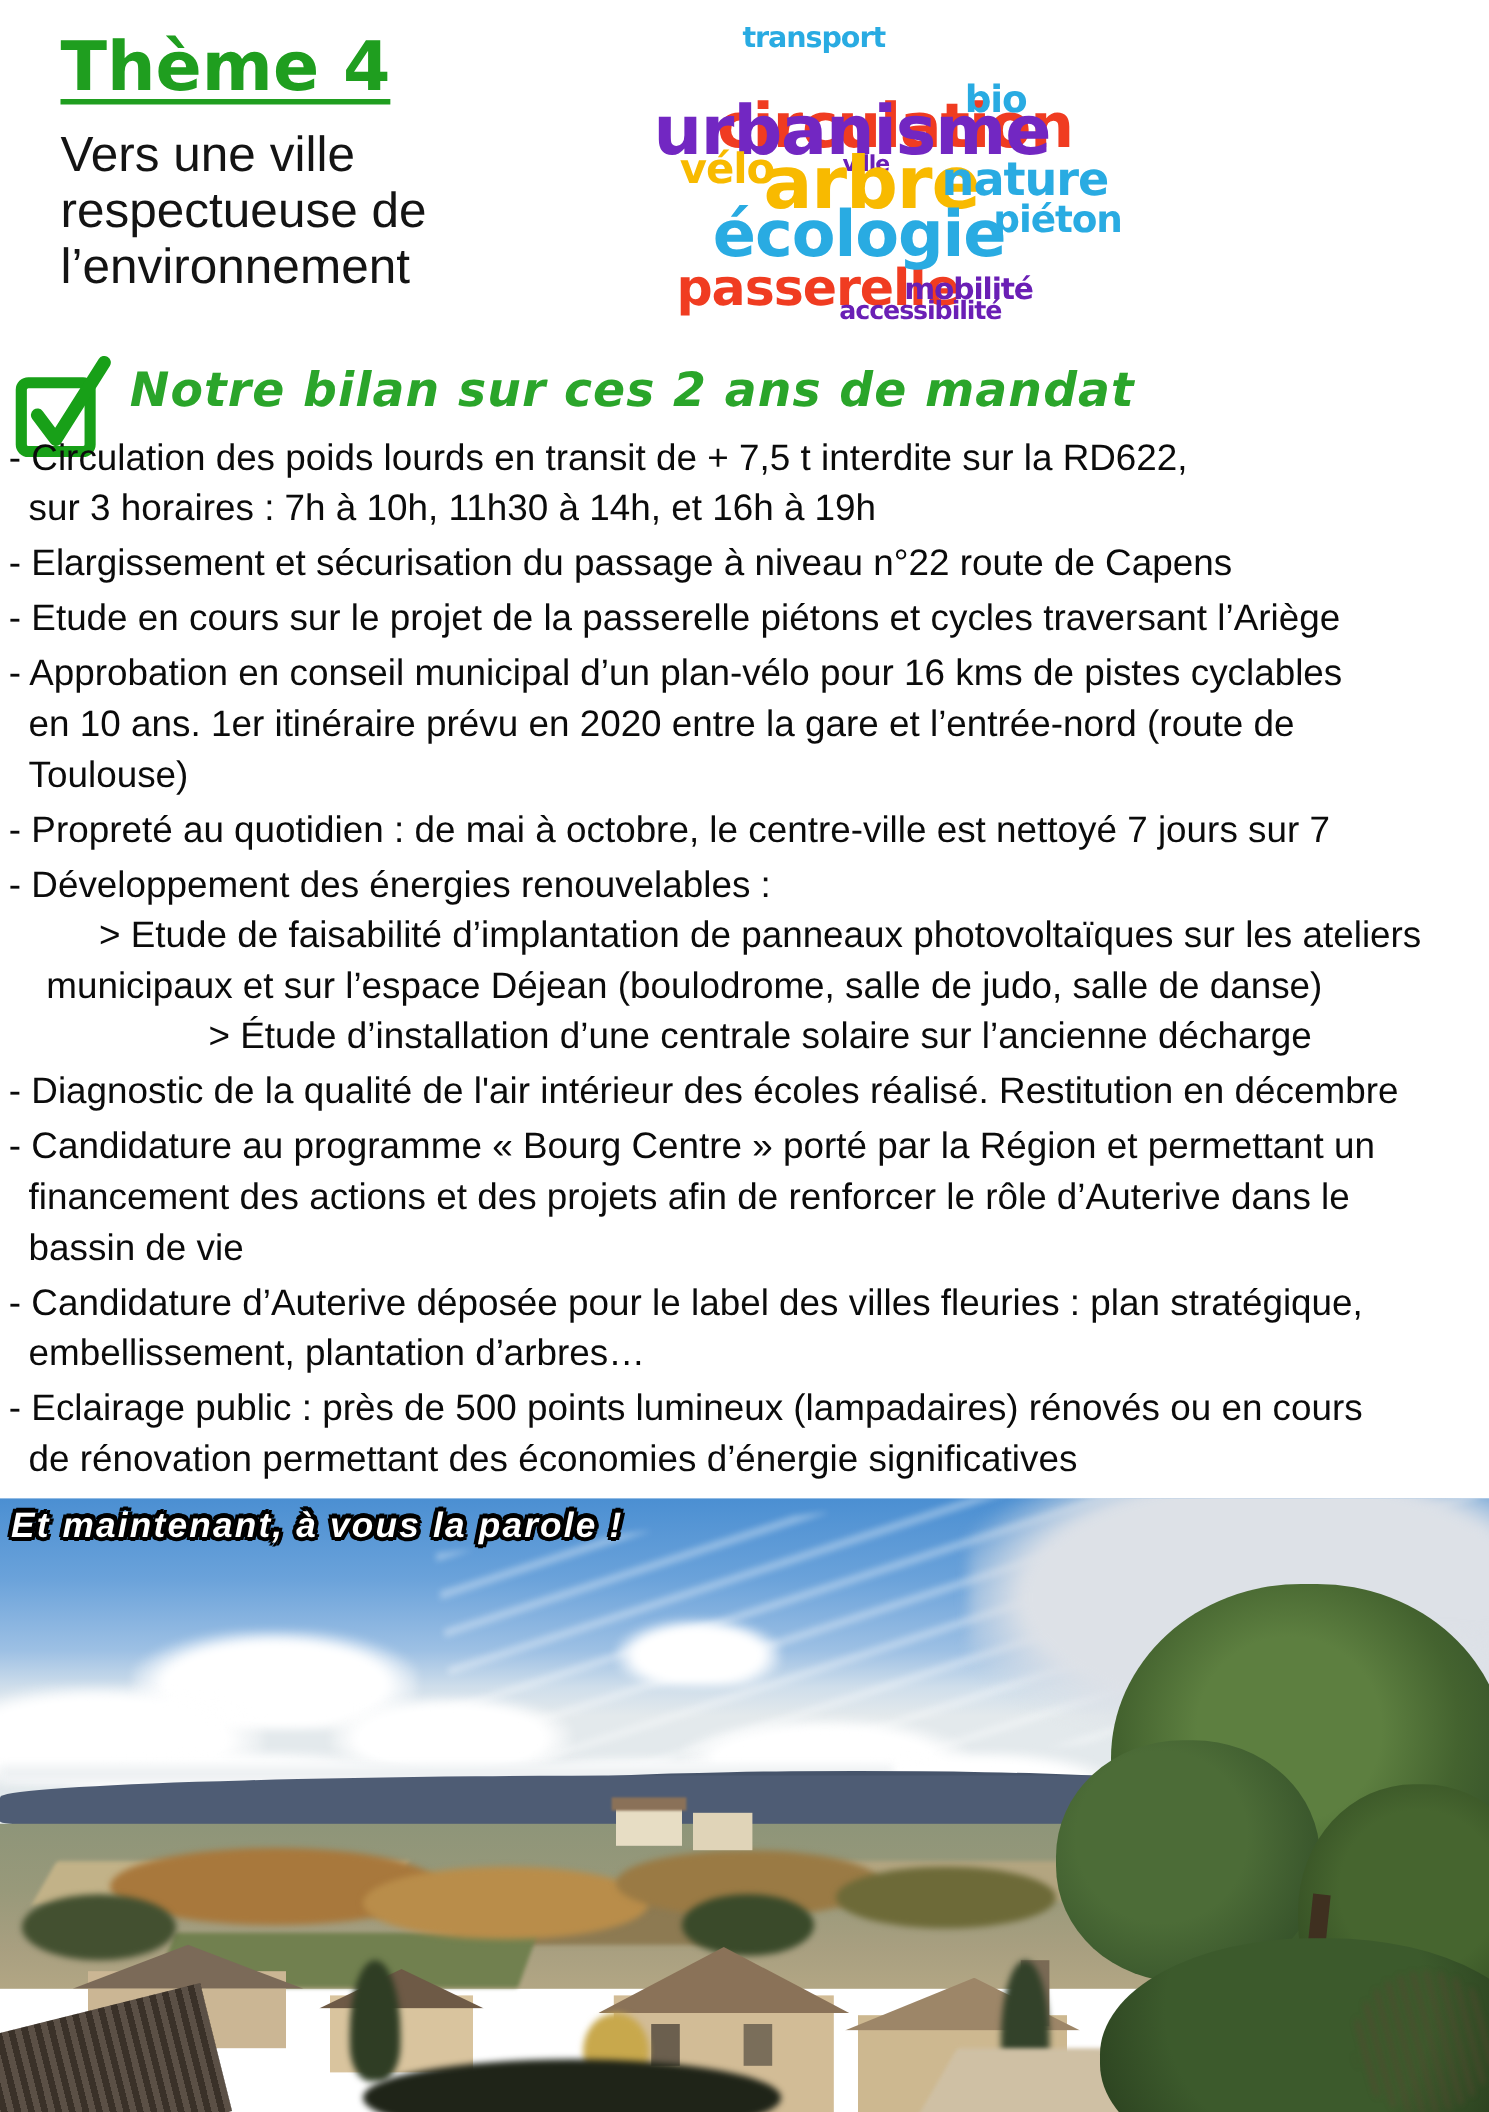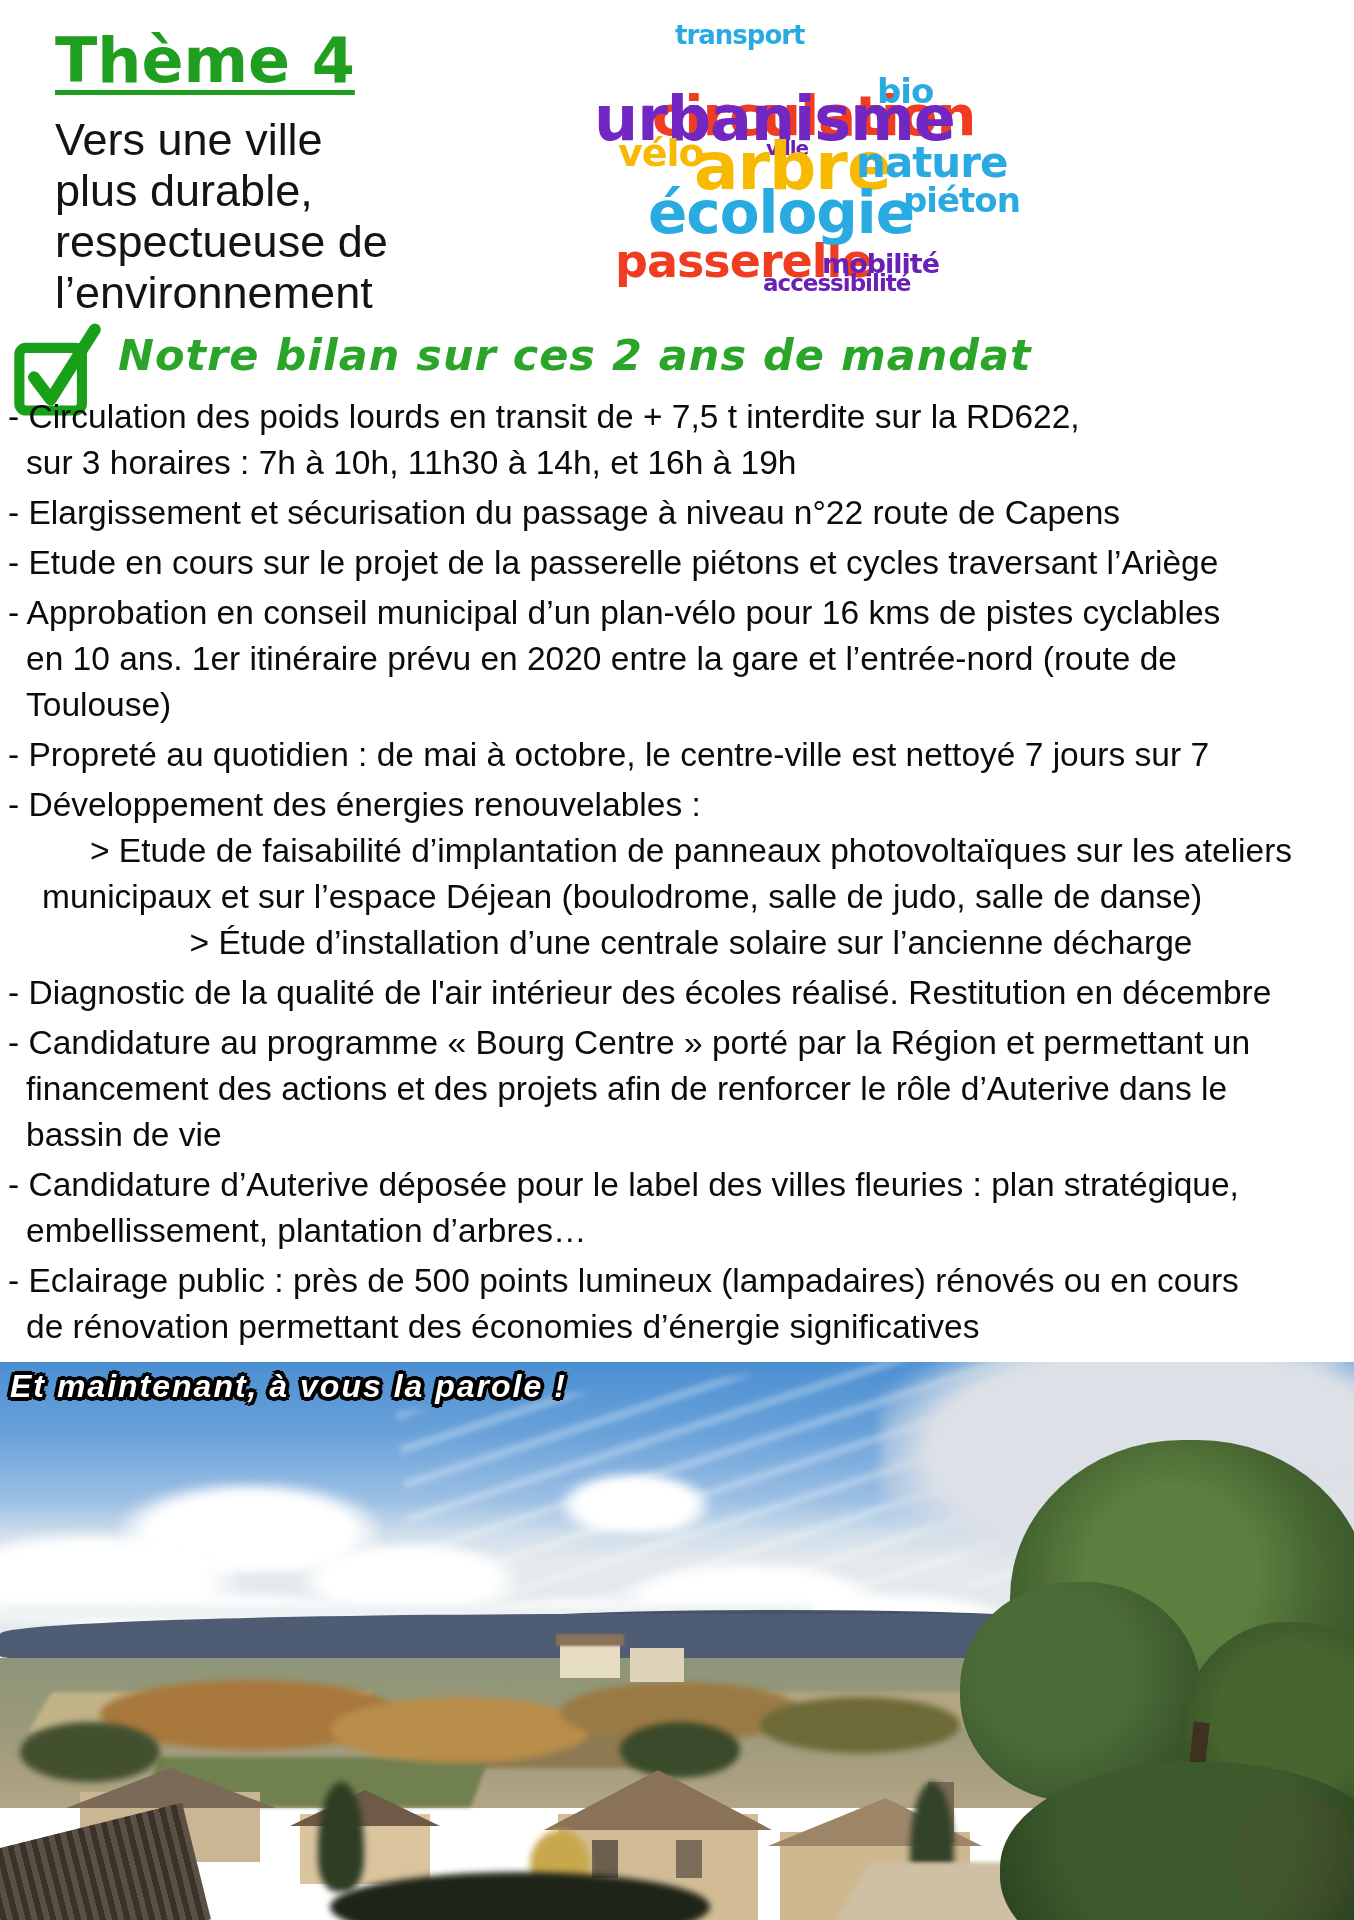--- a/index.html
+++ b/index.html
@@ -61,21 +61,20 @@
 </style>
 </head>
 <body>
 
 <div class="page">
 
   <div class="title-block">
     <h1 class="theme-title">Thème 4</h1>
     <div class="subtitle">
         <div>Vers une ville</div>
-        <div>plus durable,</div>
         <div>respectueuse de</div>
         <div>l’environnement</div>
       </div>
   </div>
 
   <div class="cloud">
       <span class="cw" style="left: 85px; top: 10px; font-size: 26px; color: rgb(41, 171, 226);">transport</span>
       <span class="cw" style="left: 62px; top: 32px; font-size: 56px; color: rgb(240, 60, 33); margin-top: 44px;">circulation</span>
       <span class="cw" style="left: 287px; top: 62px; font-size: 34px; color: rgb(41, 171, 226);">bio</span>
       <span class="cw" style="left: 4px; top: 76px; font-size: 62px; color: rgb(114, 39, 194);">urbanisme</span>

